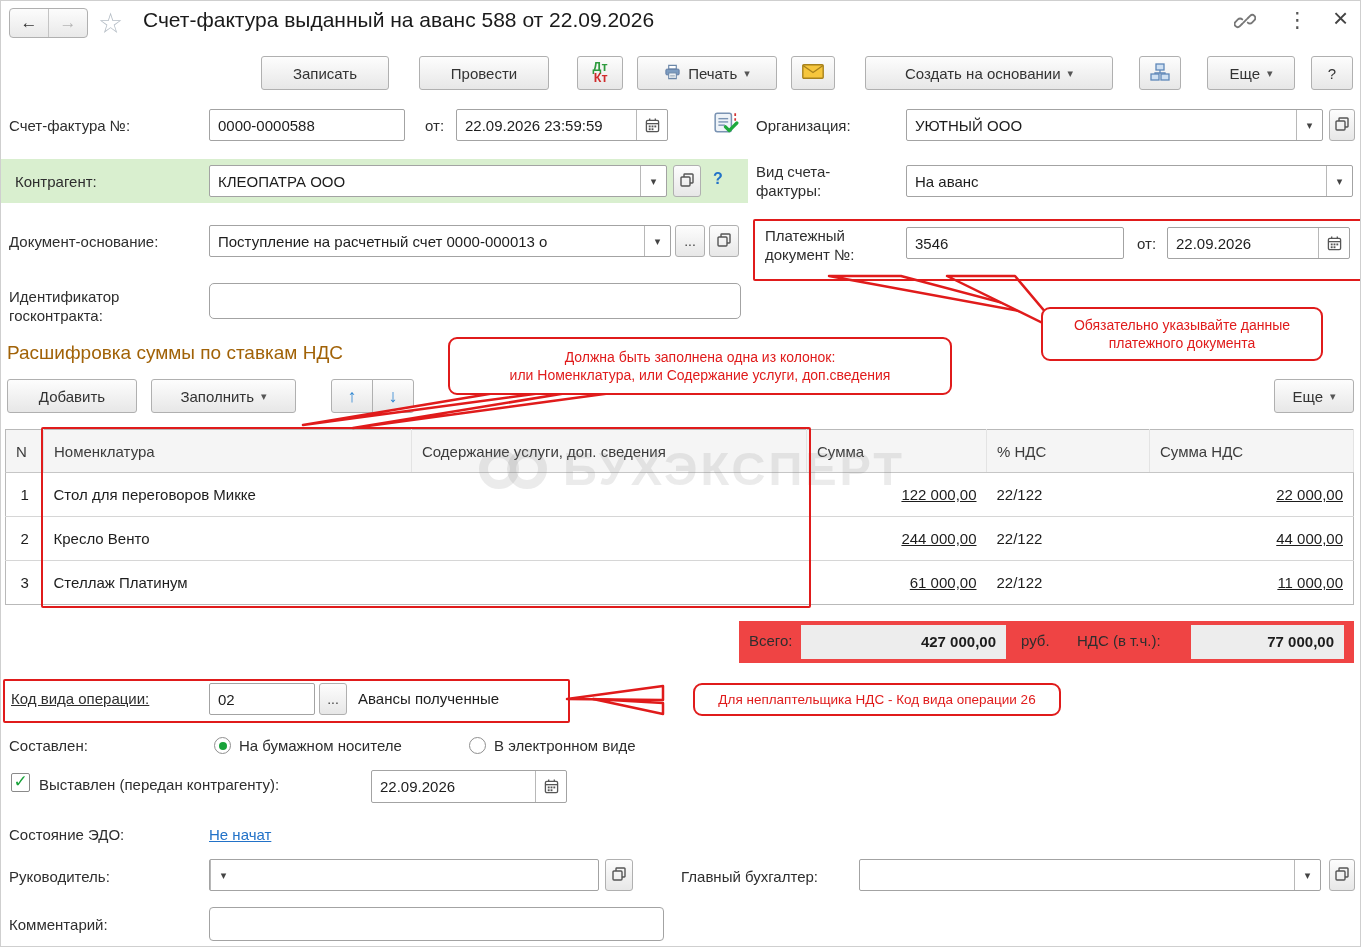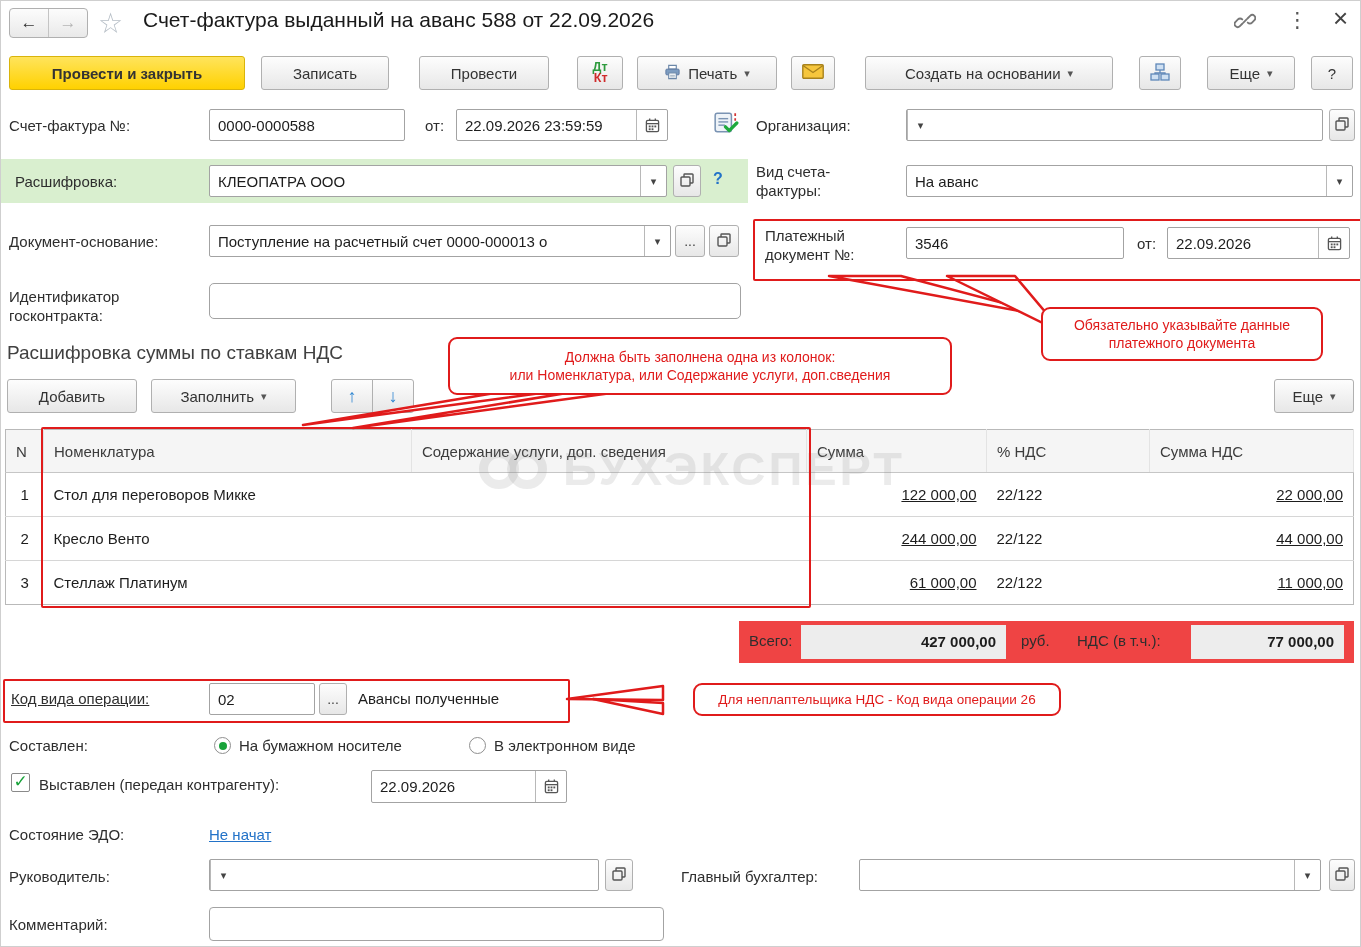--- a/index.html
+++ b/index.html
@@ -23,21 +23,21 @@
         border:1px solid #b0b0b0;border-radius:3px;background:linear-gradient(#fdfdfd,#e7e7e7);cursor:pointer;font-size:14px;color:#444;}
   .navgrp{position:absolute;left:8px;top:7px;display:flex;border:1px solid #b0b0b0;border-radius:4px;
           overflow:hidden;background:linear-gradient(#fcfcfc,#e9e9e9);}
   .navgrp .nb{width:38px;height:28px;display:flex;align-items:center;justify-content:center;font-size:17px;cursor:pointer;}
   .navgrp .nb+.nb{border-left:1px solid #c4c4c4;}
   .redbox{position:absolute;border:2.5px solid #e01b1b;border-radius:2px;pointer-events:none;z-index:5;}
   .callout{position:absolute;background:#fff;border:2.5px solid #e01b1b;border-radius:9px;color:#e01b1b;
            display:flex;flex-direction:column;align-items:center;justify-content:center;text-align:center;
            font-size:14px;line-height:18px;z-index:6;padding:2px 6px;box-sizing:border-box;}
   .green-band{position:absolute;left:0;top:158px;width:747px;height:44px;background:#d9efcf;}
-  .section-title{position:absolute;left:6px;top:341px;font-size:19px;color:#404040;}
+  .section-title{position:absolute;left:6px;top:341px;font-size:19px;color:#a16207;}
   table.grid{position:absolute;left:4px;top:428px;width:1349px;border-collapse:collapse;table-layout:fixed;
              border:1px solid #b9b9b9;background:#fff;}
   table.grid th{height:42px;background:#f5f5f5;font-weight:400;text-align:left;padding:0 10px;color:#3c3c3c;
              border-bottom:1px solid #c6c6c6;border-right:1px solid #e3e3e3;font-size:15px;}
   table.grid td{height:43px;padding:0 10px;border-top:1px solid #d6d6d6;font-size:15px;color:#1d1d1d;}
   td.num,th.num-h{text-align:right;padding-right:14px;text-decoration:underline;}
   .cell-n{text-align:center;padding:0 4px;}
   .totals{position:absolute;left:738px;top:620px;width:615px;height:42px;background:#ef4444;}
   .totals .tbox{position:absolute;top:4px;height:34px;background:#ededed;line-height:34px;
                 text-align:right;padding-right:10px;box-sizing:border-box;font-weight:bold;color:#1d1d1d;}
@@ -72,23 +72,20 @@
   <div class="winicon" style="left:1233px;top:9px;">
     <svg width="22" height="22" viewBox="0 0 24 24" fill="none" stroke="#777" stroke-width="2" stroke-linecap="round">
       <path d="M10 14 L14 10"></path>
       <path d="M9 15l-2.6 2.6a3.3 3.3 0 0 1-4.7-4.7L4.3 10.3a3.3 3.3 0 0 1 4.7 0"></path>
       <path d="M15 9l2.6-2.6a3.3 3.3 0 0 1 4.7 4.7l-2.6 2.6a3.3 3.3 0 0 1-4.7 0"></path>
     </svg>
   </div>
   <div class="winicon" style="left:1286px;top:8px;font-size:21px;">⋮</div>
   <div class="winicon" style="left:1332px;top:4px;font-size:26px;color:#444;">×</div>
 
-  <button class="btn btn-yellow" style="left:8px;top:55px;width:236px;">
-      <span>Провести и закрыть</span>
-    </button>
   <button class="btn" style="left:260px;top:55px;width:128px;">
       <span>Записать</span>
     </button>
   <button class="btn" style="left:418px;top:55px;width:130px;">
       <span>Провести</span>
     </button>
   <button class="btn" style="left:576px;top:55px;width:46px;padding:0;">
     <span class="dtkt">
         <span class="dt">Дт</span>
         <span class="kt">Кт</span>
@@ -161,30 +158,31 @@
       <rect x="2" y="2" width="15" height="17" rx="2" fill="#eef3f8" stroke="#7a93b3" stroke-width="1.4"></rect>
       <line x1="5" y1="7" x2="14" y2="7" stroke="#7a93b3" stroke-width="1.3"></line>
       <line x1="5" y1="10" x2="14" y2="10" stroke="#7a93b3" stroke-width="1.3"></line>
       <line x1="5" y1="13" x2="11" y2="13" stroke="#7a93b3" stroke-width="1.3"></line>
       <line x1="20.5" y1="2" x2="20.5" y2="11" stroke="#d23333" stroke-width="1.6" stroke-dasharray="2.5 2"></line>
       <path d="M11.5 14.5l3.5 3.5 7-7" fill="none" stroke="#1faa3c" stroke-width="3" stroke-linecap="round" stroke-linejoin="round"></path>
     </svg>
   </div>
   <div class="lbl" style="left:755px;top:115px;">Организация:</div>
   <div class="inp" style="left:905px;top:108px;width:417px;">
+    <input value="УЮТНЫЙ ООО" style="">
     <div class="seg">▾</div>
   </div>
   <div class="mini" style="left:1328px;top:108px;width:26px;">
     <span><svg width="14" height="14" viewBox="0 0 14 14" fill="none" stroke="#555" stroke-width="1.4">
           <rect x="1" y="4" width="9" height="9" rx="1"></rect>
           <path d="M4 4V1.7a.7.7 0 0 1 .7-.7h7.6a.7.7 0 0 1 .7.7v7.6a.7.7 0 0 1-.7.7H10"></path>
         </svg></span>
   </div>
 
-  <div class="lbl" style="left:14px;top:171px;">Расшифровка:</div>
+  <div class="lbl" style="left:14px;top:171px;">Контрагент:</div>
   <div class="inp" style="left:208px;top:164px;width:458px;">
     <input value="КЛЕОПАТРА ООО" style="">
     <div class="seg">▾</div>
   </div>
   <div class="mini" style="left:672px;top:164px;width:28px;">
     <span><svg width="14" height="14" viewBox="0 0 14 14" fill="none" stroke="#555" stroke-width="1.4">
           <rect x="1" y="4" width="9" height="9" rx="1"></rect>
           <path d="M4 4V1.7a.7.7 0 0 1 .7-.7h7.6a.7.7 0 0 1 .7.7v7.6a.7.7 0 0 1-.7.7H10"></path>
         </svg></span>
   </div>

